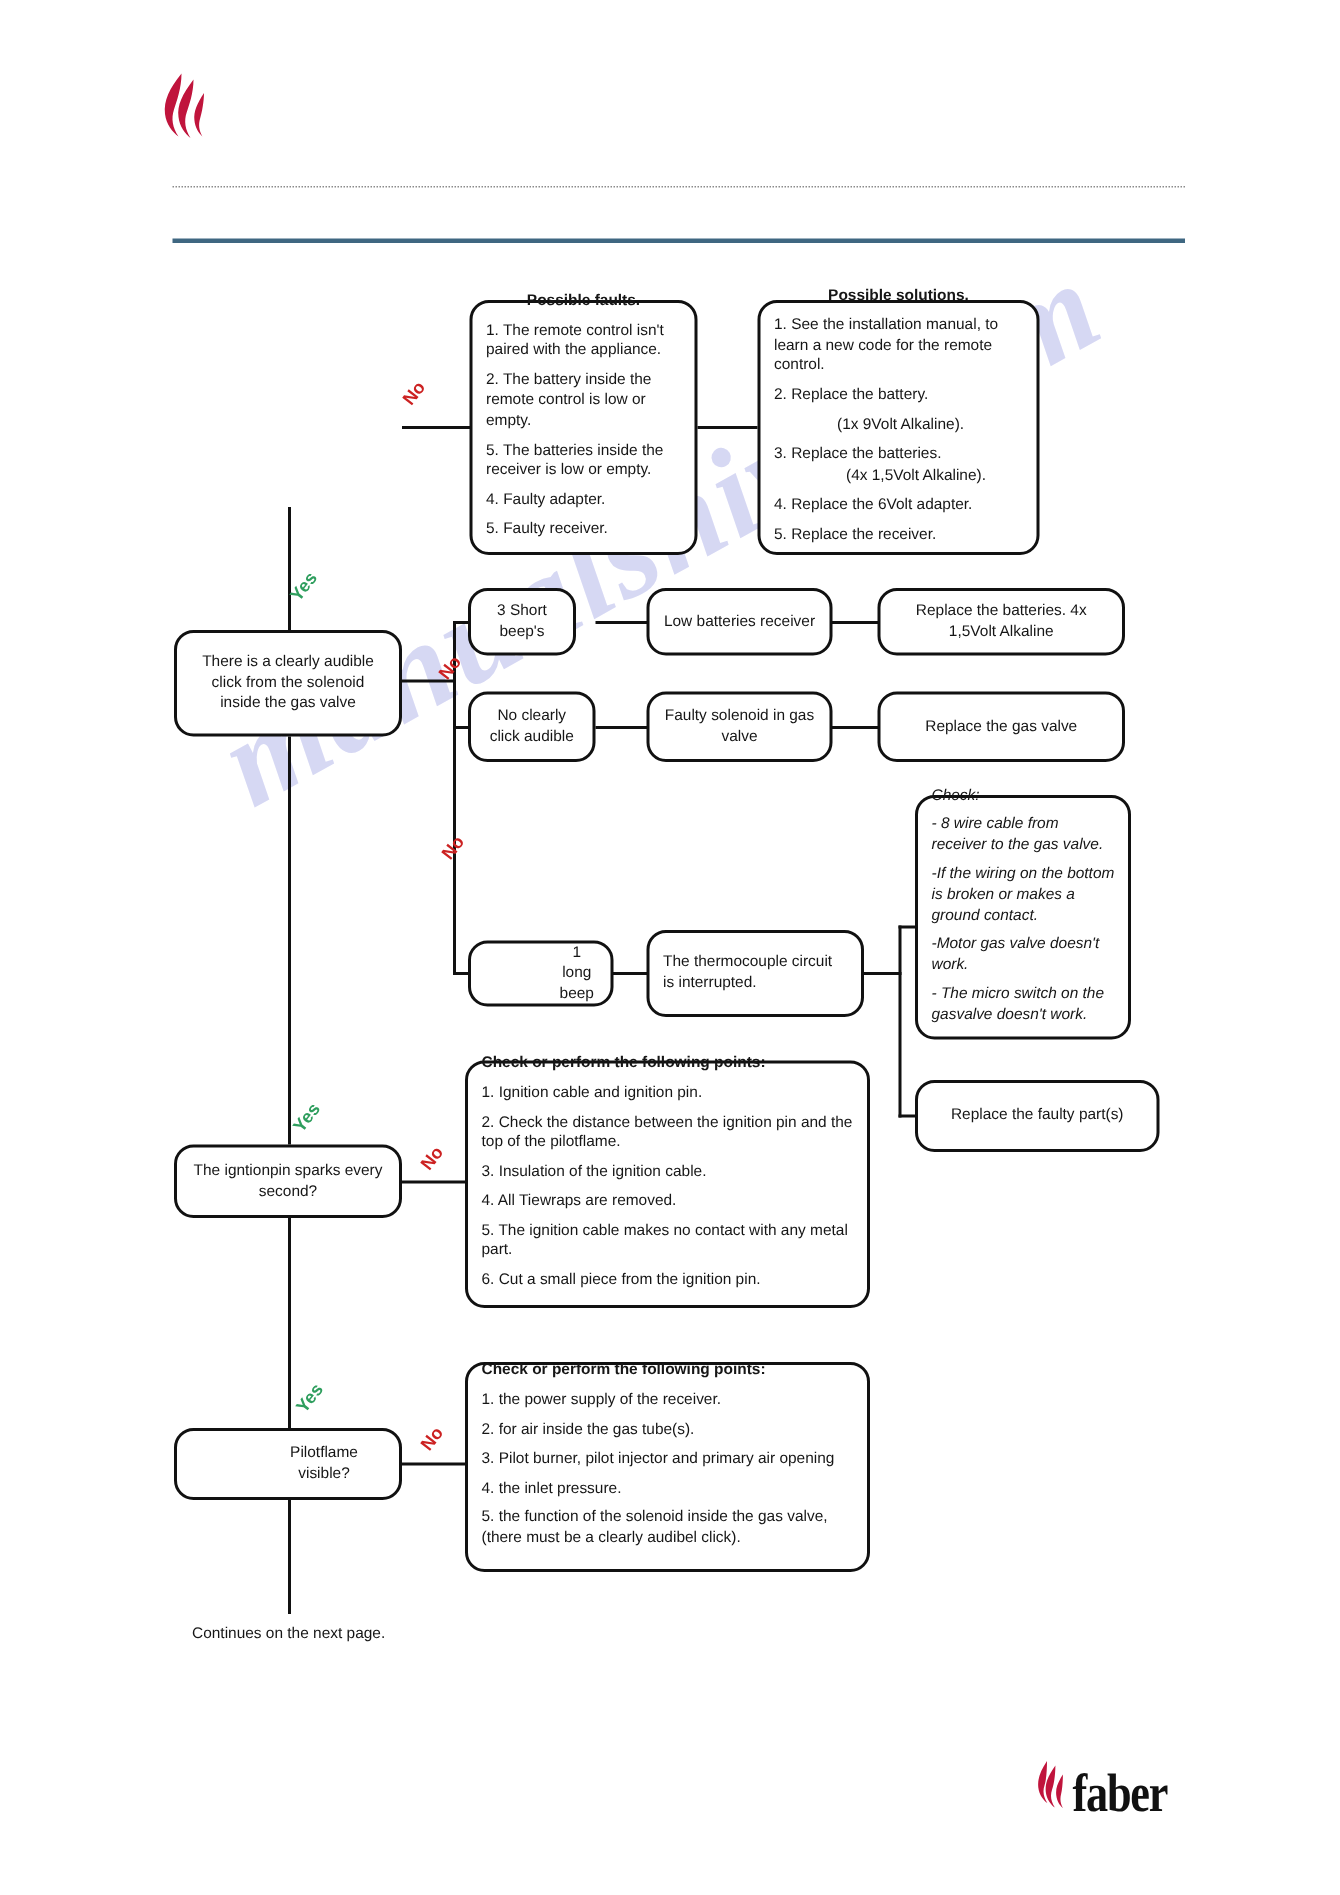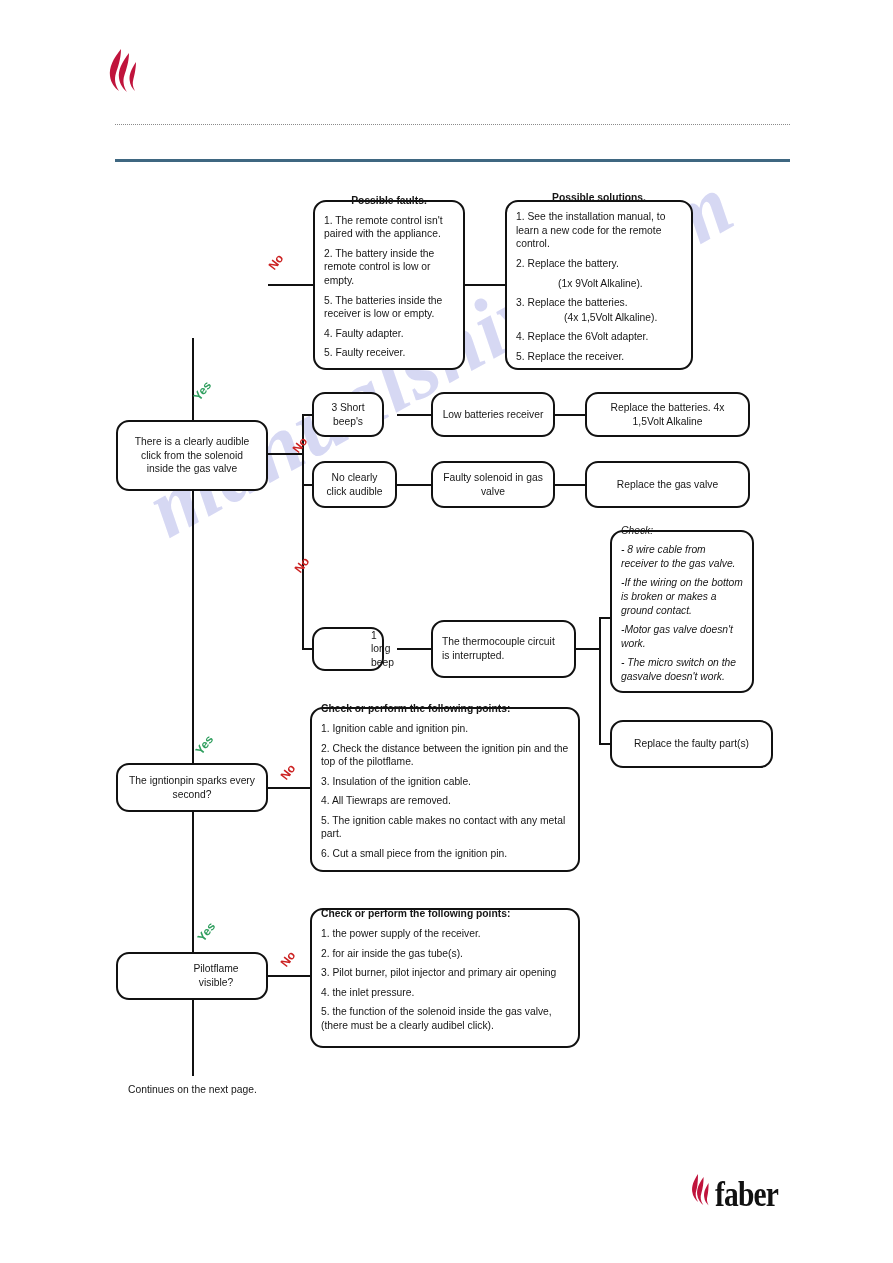--- a/index.html
+++ b/index.html
@@ -262,21 +262,21 @@
     </div>
 
     <div class="box center" style="left:431px; top:461px; width:124px; height:47px;">
       <div class="pad">Faulty solenoid in gas valve</div>
     </div>
 
     <div class="box center" style="left:585px; top:461px; width:165px; height:47px;">
       <div class="pad">Replace the gas valve</div>
     </div>
 
-    <div class="box center" style="left:312px; top:627px; width:72px; height:44px;padding-left:48px;">
+    <div class="box center" style="left:312px; top:627px; width:97px; height:44px;padding-left:48px;">
       <div class="pad">1 long beep</div>
     </div>
 
     <div class="box left" style="left:431px; top:620px; width:145px; height:58px;">
       <div class="pad">The thermocouple circuit is interrupted.</div>
     </div>
 
     <div class="box left" style="left:610px; top:530px; width:144px; height:163px;font-style:italic;">
       <div class="pad">
         <p>Check:</p>

